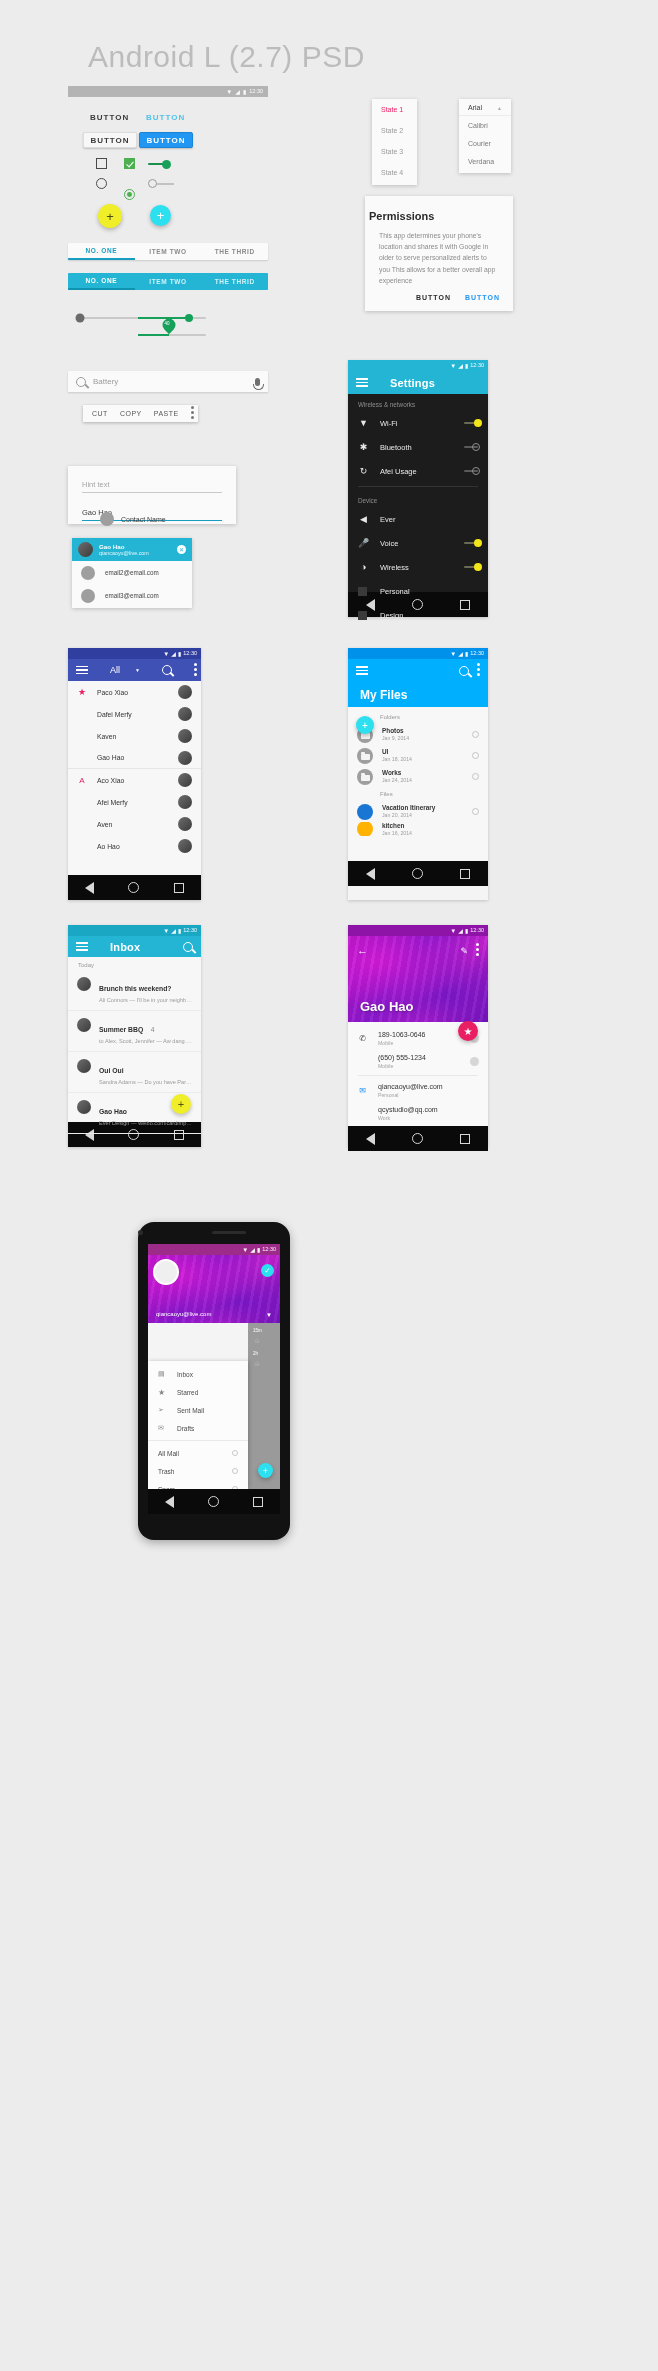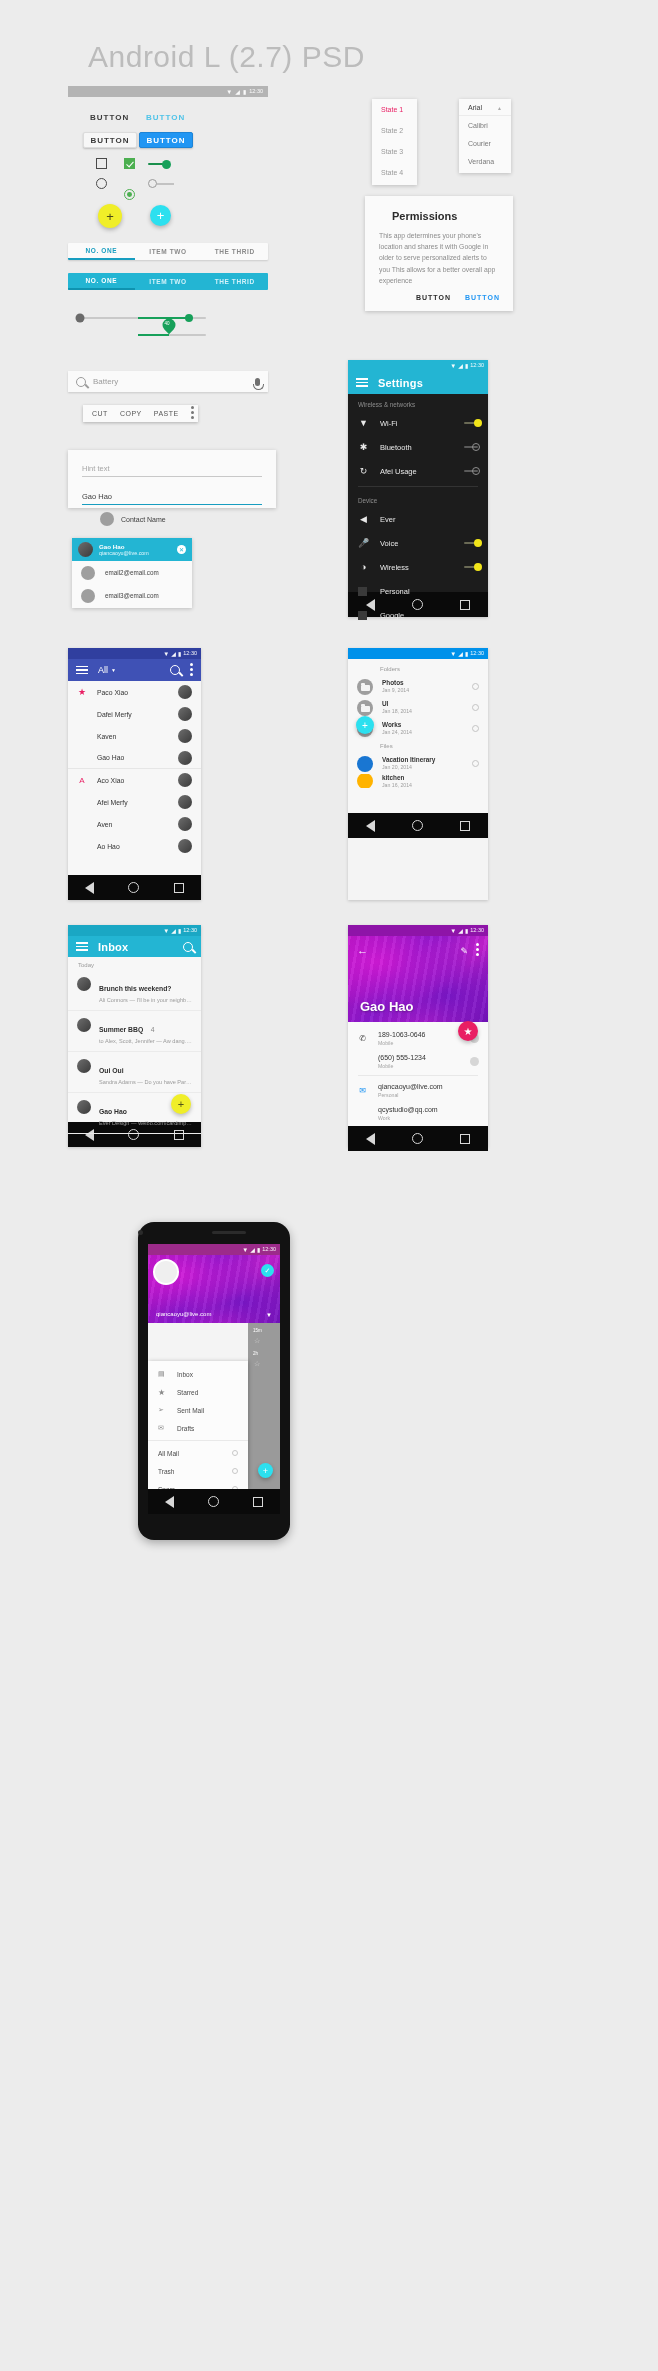--- a/index.html
+++ b/index.html
@@ -17,21 +17,21 @@
     font-weight:400; letter-spacing:0.5px; white-space:nowrap;
   }
 
   
   .phone { background:#f4f4f4; box-shadow:0 1px 3px rgba(0,0,0,.18); }
   .statusbar {
     height:11px; display:flex; align-items:center; justify-content:flex-end;
     padding-right:4px; gap:2px; color:#fff; font-size:6px;
   }
   .sb-ic { font-size:6px; line-height:1; opacity:.95; }
-  .appbar { display:flex; align-items:center; padding:0 8px; gap:10px; color:#fff; }
+  .appbar { display:flex; align-items:center; padding:0 8px; gap:22px; color:#fff; }
   .appbar .ttl { font-size:11px; font-weight:bold; letter-spacing:.2px; }
   .navbar { height:25px; background:#0a0a0a; display:flex; align-items:center;
             justify-content:space-around; }
   .navbar i { display:block; }
   .nav-back { width:0;height:0;border-top:6px solid transparent;border-bottom:6px solid transparent;
               border-right:9px solid #d8d8d8; }
   .nav-home { width:11px;height:11px;border:1.6px solid #d8d8d8;border-radius:50%; }
   .nav-rec { width:10px;height:10px;border:1.6px solid #d8d8d8; }
 
   .ham { width:12px; height:9px; position:relative; flex:0 0 auto; }
@@ -211,21 +211,21 @@
   <span>CUT</span>
   <span>COPY</span>
   <span>PASTE</span>
   <span class="kebab" style="color:#777;margin-left:auto">
       <i></i>
       <i></i>
       <i></i>
     </span>
 </div>
 
-<div class="abs card" style="left:68px;top:450px;width:208px;height:58px;">
+<div class="abs card" style="left:68px;top:466px;width:168px;height:58px;">
   <div class="tfield" style="margin:14px 14px 0;">Hint text</div>
   <div class="tfield active" style="margin:15px 14px 0;">Gao Hao</div>
 </div>
 
 <div class="abs" style="left:100px;top:512px;display:flex;align-items:center;gap:7px;">
   <span class="avatar" style="width:14px;height:14px;"></span>
   <span style="font-size:7px;color:#3c3c3c;">Contact Name</span>
 </div>
 
 <div class="abs card" style="left:72px;top:538px;width:120px;height:70px;">
@@ -260,21 +260,21 @@
     <span style="font-size:5px;color:#aaa;">▲</span>
   </div>
   <div class="fontlist">
     <div>Calibri</div>
     <div>Courier</div>
     <div>Verdana</div>
   </div>
 </div>
 
 <div class="abs card" style="left:365px;top:196px;width:148px;height:115px;">
-  <div class="dlg-title" style="margin:14px 27px 8px;">Permissions</div>
+  <div class="dlg-title" style="margin:14px 4px 8px;">Permissions</div>
   <div class="dlg-body" style="margin:0 14px;">This app determines your phone's location and shares it with Google in older to serve personalized alerts to you This allows for a better overall app experience</div>
   <div style="position:absolute;right:13px;bottom:10px;display:flex;gap:14px;">
     <span class="flatbtn" style="color:#2b2b2b;font-size:7px;">BUTTON</span>
     <span class="flatbtn" style="color:#2196f3;font-size:7px;">BUTTON</span>
   </div>
 </div>
 
 <div class="abs phone" style="left:348px;top:360px;width:140px;height:257px;background:#1c1c1c;">
   <div class="statusbar" style="background:#23b5d3;">
     <span class="sb-ic">▼</span>
@@ -332,21 +332,21 @@
       <span class="sw-track">
           <span class="sw-knob"></span>
         </span>
     </div>
     <div class="settings-item">
       <span style="width:9px;height:9px;background:#3a3a3a;"></span>
       <span style="flex:1;margin-left:2px">Personal</span>
     </div>
     <div class="settings-item">
       <span style="width:9px;height:9px;background:#3a3a3a;"></span>
-      <span style="flex:1;margin-left:2px">Google</span>
+      <span style="flex:1;margin-left:2px">Design</span>
     </div>
   </div>
   <div class="navbar">
     <i class="nav-back"></i>
     <i class="nav-home"></i>
     <i class="nav-rec"></i>
   </div>
 </div>
 
 <div class="abs phone" style="left:68px;top:648px;width:133px;height:252px;">
@@ -420,20 +420,37 @@
   </div>
 </div>
 
 <div class="abs phone" style="left:348px;top:648px;width:140px;height:252px;">
   <div class="statusbar" style="background:#0091ea;">
     <span class="sb-ic">▼</span>
     <span class="sb-ic">◢</span>
     <span class="sb-ic">▮</span>
     <span class="sb-ic" style="font-size:5.5px">12:30</span>
   </div>
+  <div style="height:48px;background:#00b0ff;position:relative;">
+    <div style="display:flex;align-items:center;padding:4px 8px;gap:8px;color:#fff;">
+      <span class="ham">
+          <i></i>
+          <i></i>
+          <i></i>
+        </span>
+      <span style="flex:1"></span>
+      <span class="mag"></span>
+      <span class="kebab">
+          <i></i>
+          <i></i>
+          <i></i>
+        </span>
+    </div>
+    <div style="position:absolute;left:12px;bottom:5px;font-size:12px;color:#fff;font-weight:bold;">My Files</div>
+  </div>
   <div class="fab" style="position:absolute;left:8px;top:68px;width:18px;height:18px;background:#2ce0ef;color:#fff;font-size:10px;z-index:5;">+</div>
   <div style="height:154px;background:#f7f7f7;padding-top:4px;">
     <div style="font-size:6px;color:#9a9a9a;padding:3px 10px 4px 32px;">Folders</div>
     <div class="file-row" style="height:21px;">
       <span class="folder"></span>
       <span style="flex:1;line-height:1.25">
         <span style="display:block;font-size:6.4px;color:#333;font-weight:bold">Photos</span>
         <span style="display:block;font-size:5.2px;color:#a0a0a0">Jan 9, 2014</span>
       </span>
       <span style="width:7px;height:7px;border:1px solid #c4c4c4;border-radius:50%;"></span>

